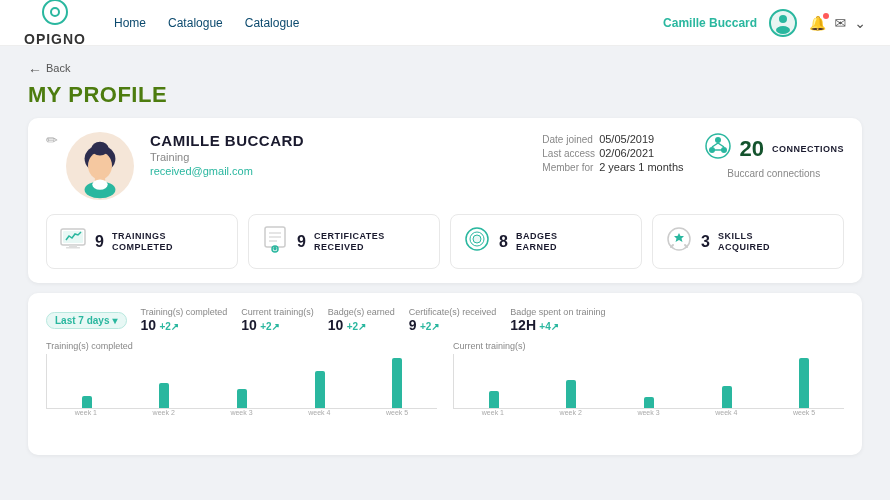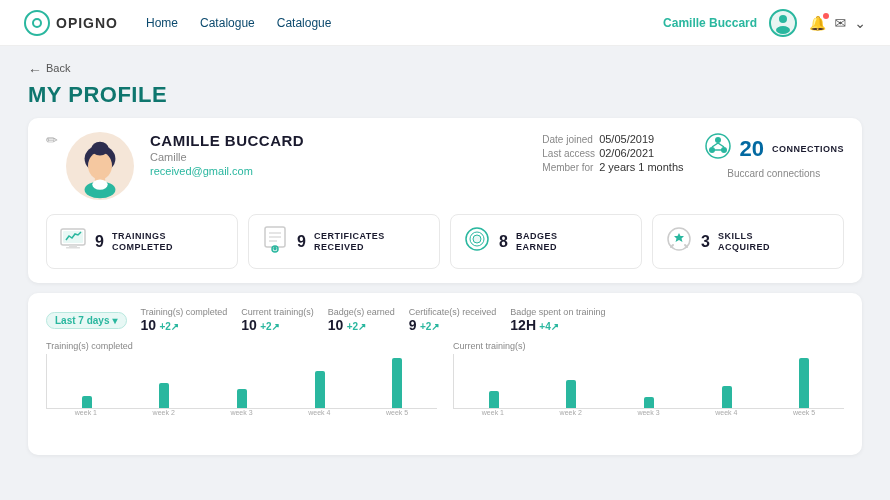--- a/index.html
+++ b/index.html
@@ -25,20 +25,21 @@
     }
     .navbar-left {
       display: flex;
       align-items: center;
       gap: 28px;
     }
     .logo {
       display: flex;
       align-items: center;
       gap: 6px;
+      flex-direction: column;
     }
     .logo-circle {
       width: 26px;
       height: 26px;
       border: 2px solid #2ab79f;
       border-radius: 50%;
       display: flex;
       align-items: center;
       justify-content: center;
     }
@@ -124,21 +125,21 @@
       cursor: pointer;
       margin-bottom: 6px;
     }
     .back-arrow {
       font-size: 14px;
     }
 
     .page-title {
       font-size: 22px;
       font-weight: 800;
-      color: #0f766e;
+      color: #4d7c0f;
       margin-bottom: 10px;
       text-transform: uppercase;
       letter-spacing: 0.5px;
     }
 
     
     .profile-card {
       background: #fff;
       border-radius: 10px;
       padding: 14px 18px;
@@ -230,21 +231,21 @@
       align-items: center;
       gap: 8px;
     }
     .connections-icon {
       font-size: 22px;
       color: #2ab79f;
     }
     .connections-count {
       font-size: 22px;
       font-weight: 800;
-      color: #0369a1;
+      color: #14532d;
     }
     .connections-label {
       font-size: 9px;
       font-weight: 700;
       color: #1a1a2e;
       letter-spacing: 0.5px;
       text-transform: uppercase;
     }
     .connections-manage {
       font-size: 10px;
@@ -442,21 +443,21 @@
           <ellipse cx="30" cy="58" rx="18" ry="10" fill="#2ab79f"></ellipse>
 
           <rect x="24" y="44" width="12" height="10" fill="#f5c8a0"></rect>
 
           <ellipse cx="30" cy="52" rx="9" ry="6" fill="#fff"></ellipse>
         </svg>
       </div>
 
       <div class="profile-info">
         <div class="profile-name">CAMILLE BUCCARD</div>
-        <div class="profile-role">Camille</div>
+        <div class="profile-role">Training</div>
         <div class="profile-email">received@gmail.com</div>
       </div>
 
       <div class="profile-meta">
         <table>
           <tbody>
               <tr>
             <td class="meta-label">Date joined</td>
             <td class="meta-value">05/05/2019</td>
           </tr>

